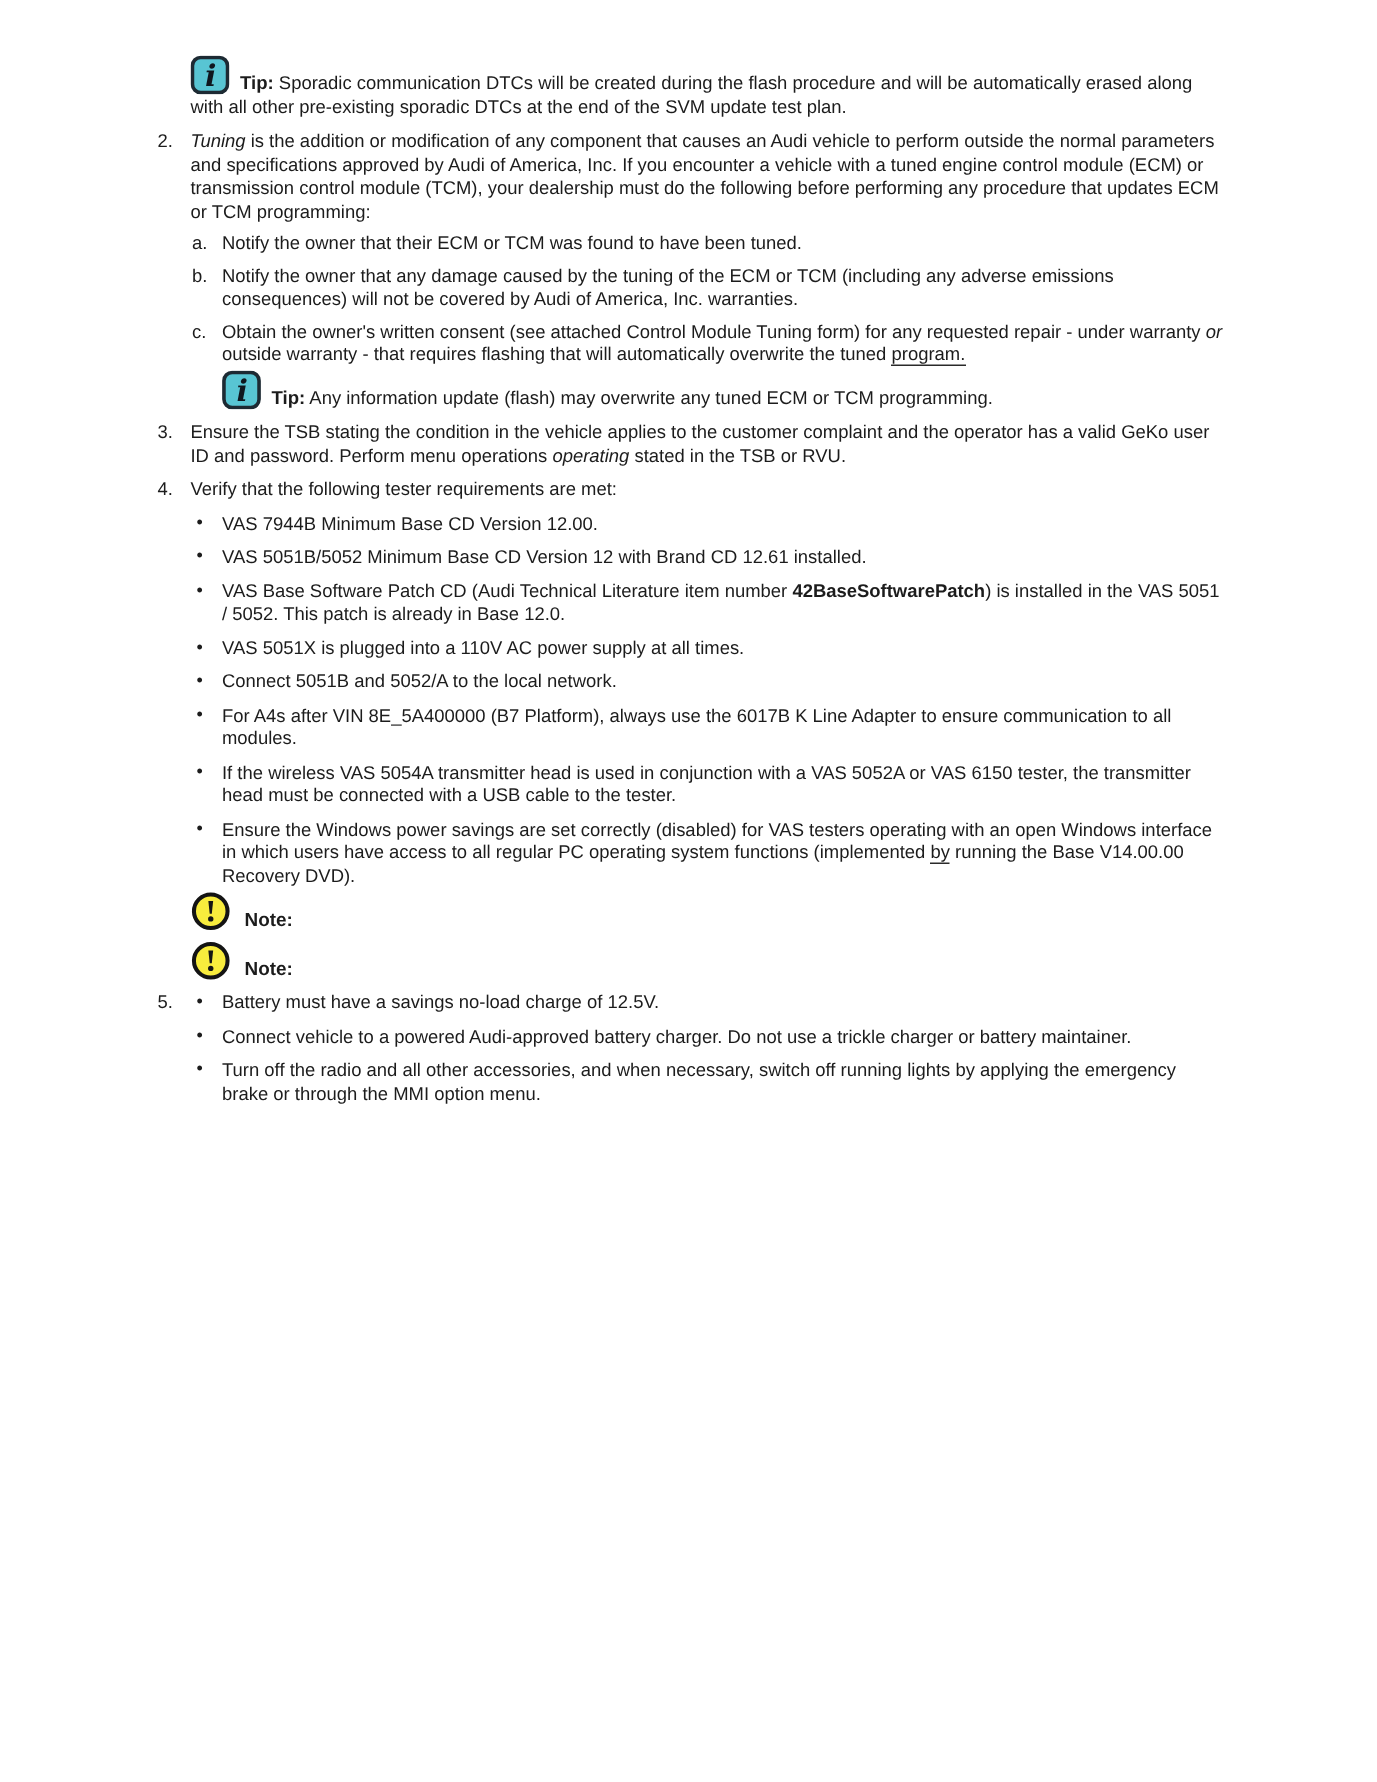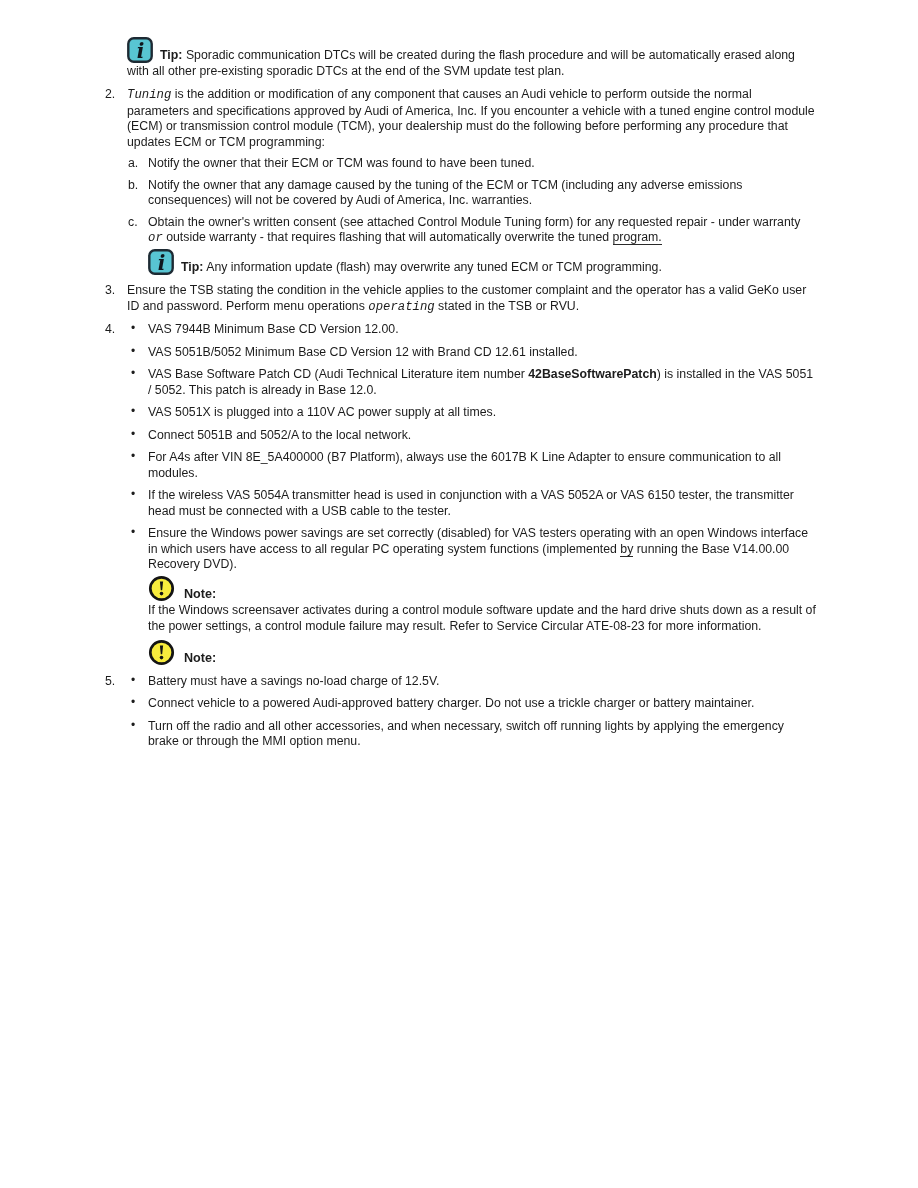--- a/index.html
+++ b/index.html
@@ -33,26 +33,26 @@
     position:absolute; left:-17px; top:-1px;
     font-size:12px;
   }
   .inline-icon {
     display:inline-block;
     vertical-align:-4px;
     margin-right:7px;
     line-height:0;
   }
   .tip-line { white-space:normal; }
-  .note-block { margin-left:21px; margin-top:2px; }
+  .note-block { margin-top:2px; }
   .note-head { margin-bottom:1px; }
   .note-head b { font-size:12.6px; }
   b.tip-label { font-size:12.4px; }
   .u-artifact { border-bottom:1.2px solid #2a2a2a; }
-  i { font-style:italic;font-family:Liberation Mono, monospace; }
+  i { font-style:italic; }
 </style>
 </head>
 <body>
 
 <div class="page">
   <div class="content">
 
     <div class="blk" style="margin-bottom:8px;">
       <p class="tip-line">
         <span class="inline-icon"><svg width="26" height="26" viewBox="0 0 26 26">
@@ -88,20 +88,21 @@
       </div>
     </div>
 
     <div class="num-item" style="margin-top:8px;">
       <span class="num-marker">3.</span>
       <p><span>Ensure the TSB stating the condition in the vehicle applies to the customer complaint and the operator has a valid GeKo user ID and password. Perform menu operations </span><i>operating</i><span> stated in the TSB or RVU.</span></p>
     </div>
 
     <div class="num-item">
       <span class="num-marker">4.</span>
+      <p>Verify that the following tester requirements are met:</p>
 
       <div class="bullets">
         <div class="bullet-item">
           <span class="bullet-dot">•</span>
           <p>VAS 7944B Minimum Base CD Version 12.00.</p>
         </div>
         <div class="bullet-item">
           <span class="bullet-dot">•</span>
           <p>VAS 5051B/5052 Minimum Base CD Version 12 with Brand CD 12.61 installed.</p>
         </div>
@@ -132,21 +133,20 @@
       </div>
 
       <div class="note-block">
         <p class="note-head">
           <span class="inline-icon" style="margin-right:9px;"><svg width="27" height="27" viewBox="0 0 27 27">
                 <circle cx="13.5" cy="13.5" r="11.2" fill="#f8ec3d" stroke="#141414" stroke-width="2.7"></circle>
                 <path d="M11.9 6.6 L15.1 6.6 L14.2 15.2 L12.8 15.2 Z" fill="#141414"></path>
                 <circle cx="13.5" cy="18.6" r="1.8" fill="#141414"></circle>
               </svg></span><b>Note:</b>
         </p>
-        <p>If the Windows screensaver activates during a control module software update and the hard drive shuts down as a result of the power settings, a control module failure may result. Refer to Service Circular ATE-08-23 for more information.</p>
       </div>
 
       <div class="note-block" style="margin-top:5px;">
         <p class="note-head">
           <span class="inline-icon" style="margin-right:9px;"><svg width="27" height="27" viewBox="0 0 27 27">
                 <circle cx="13.5" cy="13.5" r="11.2" fill="#f8ec3d" stroke="#141414" stroke-width="2.7"></circle>
                 <path d="M11.9 6.6 L15.1 6.6 L14.2 15.2 L12.8 15.2 Z" fill="#141414"></path>
                 <circle cx="13.5" cy="18.6" r="1.8" fill="#141414"></circle>
               </svg></span><b>Note:</b>
         </p>

